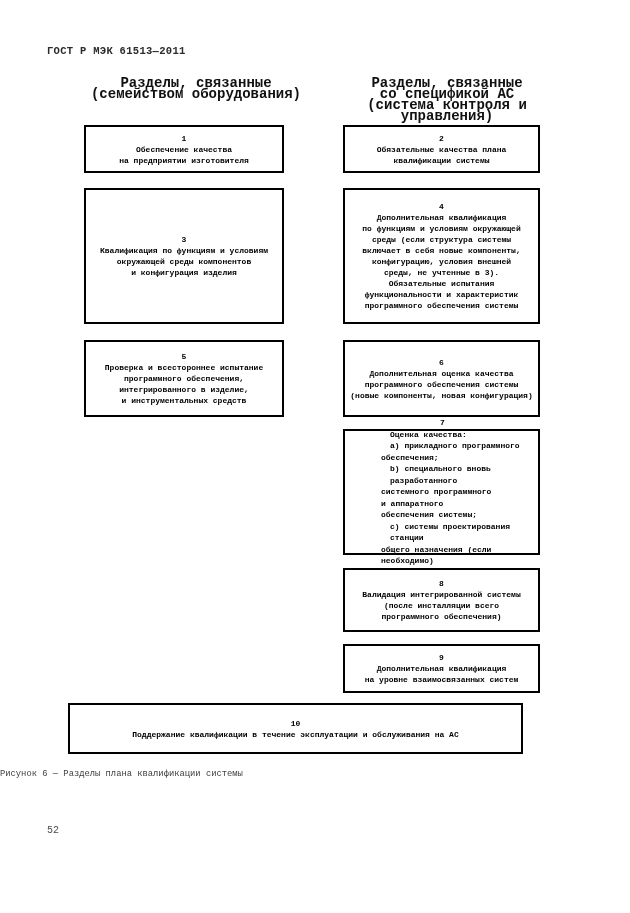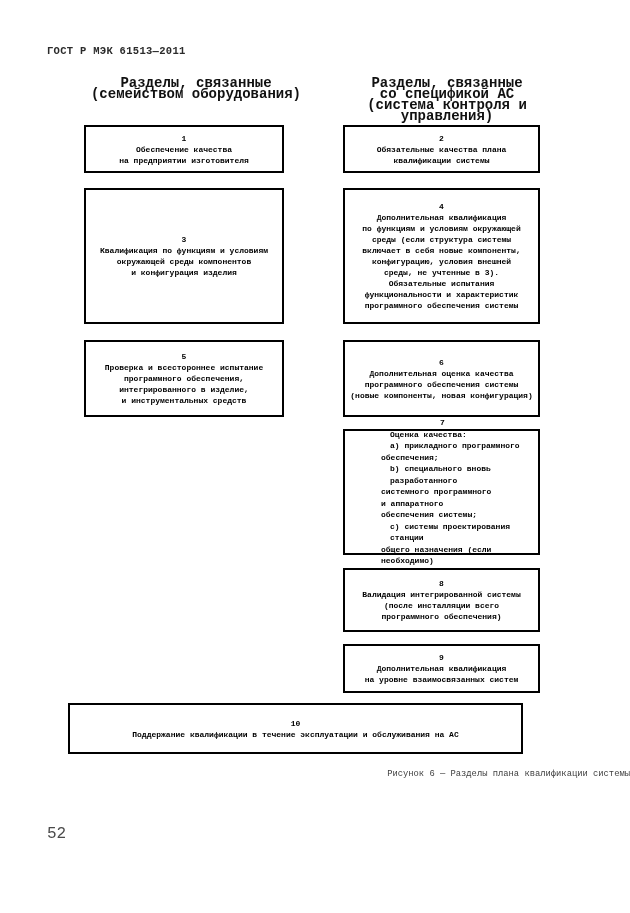--- a/index.html
+++ b/index.html
@@ -75,29 +75,29 @@
   .b6  { left: 343px; top: 340px; width: 197px; height: 77px; }
   .b7  { left: 343px; top: 429px; width: 197px; height: 126px; }
   .b8  { left: 343px; top: 568px; width: 197px; height: 64px; }
   .b9  { left: 343px; top: 644px; width: 197px; height: 49px; }
   .b10 { left: 68px;  top: 703px; width: 455px; height: 51px; }
   .figure-caption {
     position: absolute;
     left: 0;
     top: 769px;
     width: 630px;
-    text-align: right;
+    text-align: left;
     font-size: 8.8px;
     color: #3f3f3f;
   }
   .page-number {
     position: absolute;
     left: 47px;
     top: 825px;
-    font-size: 16px;
+    font-size: 10px;
     color: #4a4a4a;
   }
 </style>
 </head>
 <body>
 
 <div class="page">
 
   <div class="doc-header">ГОСТ Р МЭК 61513—2011</div>
 

